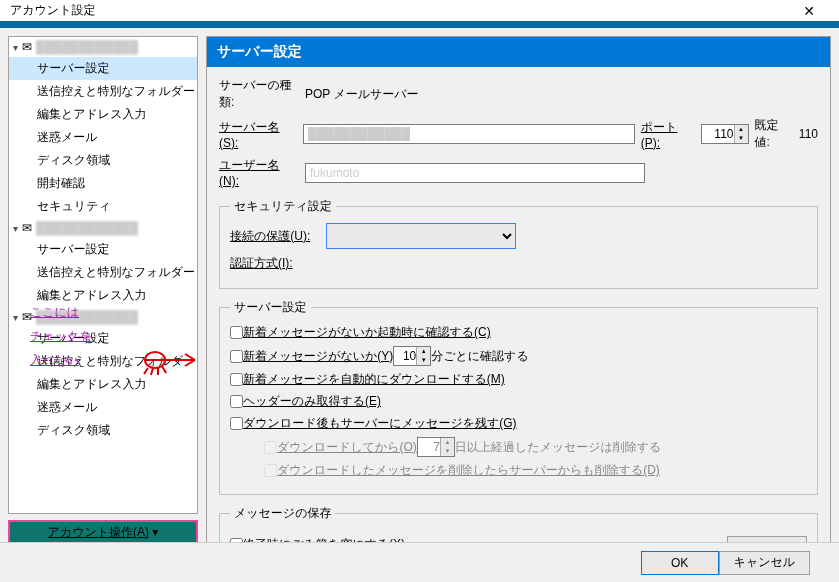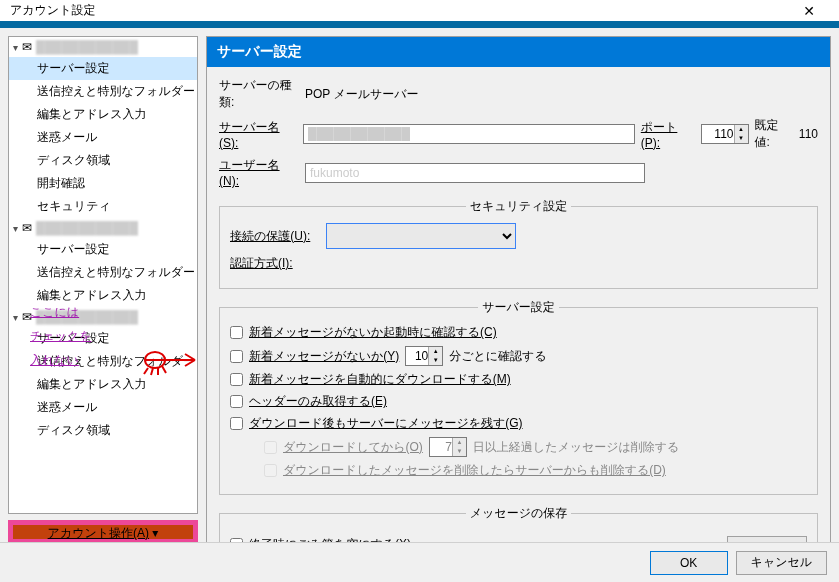--- a/index.html
+++ b/index.html
@@ -9,42 +9,42 @@
 .close { width: 40px; text-align: center; font-size: 14px; }
 .main { display: flex; height: 524px; padding: 8px; gap: 8px; }
 .sidebar { width: 190px; display: flex; flex-direction: column; }
 .tree { flex: 1; background: #fff; border: 1px solid #a0a0a0; overflow-y: auto; overflow-x: hidden; }
 .tree-account { display: flex; align-items: center; padding: 3px 4px; gap: 4px; }
 .tree-account .caret { font-size: 10px; color: #555; }
 .tree-account .env { font-size: 12px; }
 .tree-account .acct-label { color: #ccc; filter: blur(1.2px); }
 .tree-item { padding: 3px 4px 3px 28px; cursor: default; white-space: nowrap; }
 .tree-item.selected { background: #cce8ff; }
-.account-btn { margin-top: 6px; height: 24px; border: 5px solid #ec4899; background: #c2410c; }
+.account-btn { margin-top: 6px; height: 24px; border: 2px solid #ec4899; background: #0f766e; }
 .content { flex: 1; border: 1px solid #a0a0a0; background: #f0f0f0; display: flex; flex-direction: column; }
 .banner { background: #0078d7; color: #fff; padding: 6px 10px; font-size: 14px; font-weight: bold; }
 .form { padding: 10px 12px; flex: 1; overflow: auto; }
 .row { display: flex; align-items: center; margin-bottom: 6px; gap: 6px; }
 .lbl { width: 80px; }
 .val { }
 input[type=text].wide { width: 340px; height: 20px; border: 1px solid #7a7a7a; padding: 0 4px; background: #fff; }
 input[type=text].blur { color: #ccc; }
 .port-box { width: 48px; height: 20px; border: 1px solid #7a7a7a; text-align: right; padding-right: 14px; position: relative; background: #fff; display: inline-block; line-height: 18px; }
 .spinner { position: absolute; right: 0; top: 0; width: 14px; height: 100%; display: flex; flex-direction: column; }
 .spinner span { flex: 1; font-size: 6px; text-align: center; background: #e9e9e9; border-left: 1px solid #aaa; line-height: 8px; }
 fieldset { border: 1px solid #c0c0c0; margin-top: 10px; padding: 8px 10px 10px; }
-legend { padding: 0 4px; text-align: center; }
+legend { padding: 0 4px; }
 select { height: 22px; border: 1px solid #3b82f6; background: #e9e9e9; padding: 12px 4px; min-width: 190px; }
-.chk-row { display: flex; align-items: center; margin-bottom: 5px; gap: 6px; }
+.chk-row { display: flex; align-items: center; margin-bottom: 5px; }
 .chk-row.indent { margin-left: 34px; color: #888; }
 .chk-row.indent input { opacity: 0.5; }
 input[type=checkbox] { width: 13px; height: 13px; }
 .num { width: 38px; height: 20px; border: 1px solid #7a7a7a; text-align: right; padding-right: 14px; position: relative; background: #fff; display: inline-block; line-height: 18px; }
 .btn { height: 24px; padding: 0 14px; border: 1px solid #a0a0a0; background: #e9e9e9; }
-.footer { position: absolute; bottom: 0; left: 0; right: 0; height: 40px; display: flex; justify-content: flex-end; align-items: center; gap: 8px; padding: 0 12px; border-top: 1px solid #d0d0d0; background: #f0f0f0; }
+.footer { position: absolute; bottom: 0; left: 0; right: 0; height: 40px; display: flex; justify-content: flex-end; align-items: center; gap: 0; padding: 0 29px; border-top: 1px solid #d0d0d0; background: #f0f0f0; }
 .footer .btn { min-width: 78px; }
 .footer .btn.ok { border: 1px solid #0078d7; }
 .annotation { position: absolute; left: 30px; top: 300px; width: 170px; height: 90px; color: #a21caf; font-family: "Comic Sans MS", cursive; font-size: 18px; line-height: 24px; pointer-events: none; z-index: 10; text-decoration: underline; }
 .annotation svg { position: absolute; left: 110px; top: 40px; }
 .underline { text-decoration: underline; }
 .detail-row { display: flex; justify-content: flex-end; margin-top: 6px; }
 </style>
 </head>
 <body>
 

